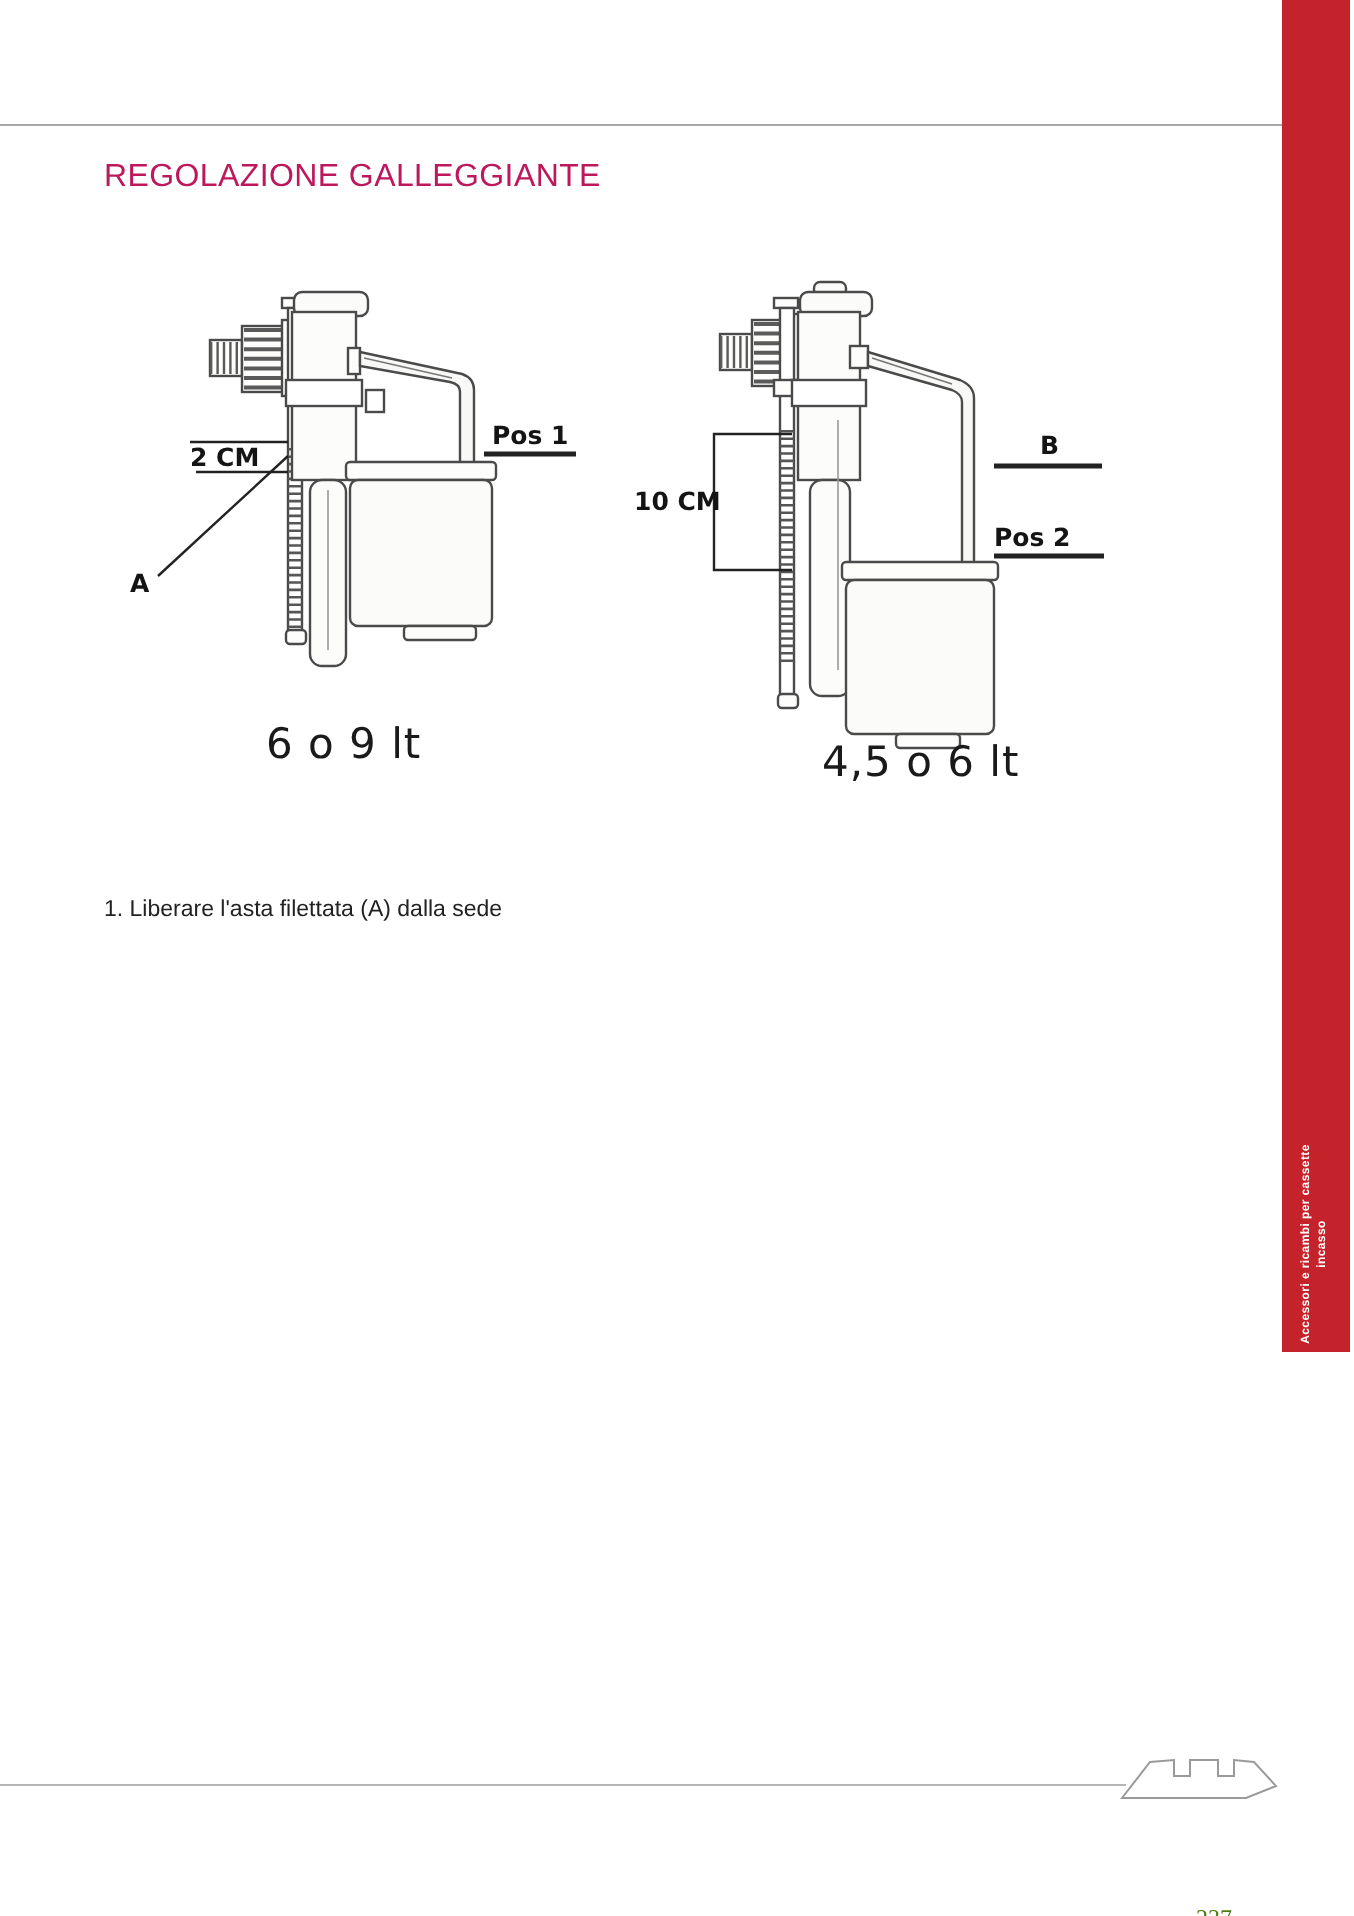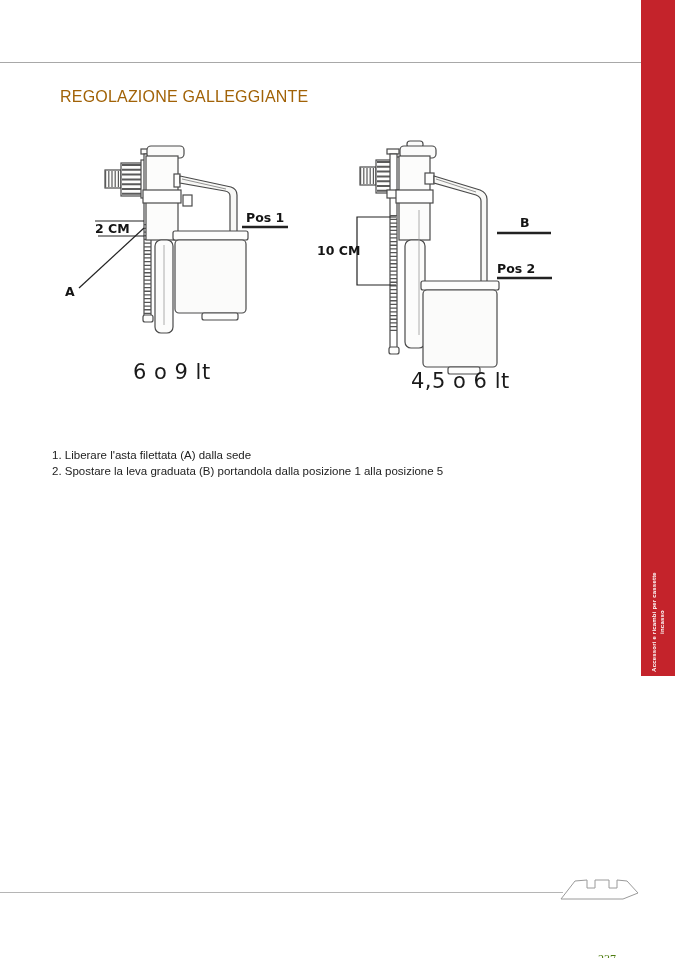--- a/index.html
+++ b/index.html
@@ -22,23 +22,23 @@
   .tab-text{
     position:absolute;left:658px;top:622px;width:170px;
     transform:translate(-50%,-50%) rotate(-90deg);
     text-align:center;
     color:#ffffff;
     font-size:6px;line-height:7.5px;font-weight:bold;
     letter-spacing:0.2px;
     white-space:nowrap;
   }
   .title{
-    position:absolute;left:52px;top:80px;margin:8px;
+    position:absolute;left:52px;top:80px;margin:0;
     font-size:16px;font-weight:normal;letter-spacing:0.2px;
-    color:#a16207;
+    color:#be185d;
   }
   .diag{position:absolute;}
   .diag-left{left:40px;top:135px;width:280px;height:255px;}
   .diag-right{left:300px;top:135px;width:280px;height:260px;}
   .dlabel{
     position:absolute;
     font-family:"DejaVu Sans","Liberation Sans",sans-serif;
     font-weight:bold;font-size:12.5px;color:#141414;
     white-space:nowrap;
   }
@@ -175,21 +175,20 @@
   <div class="dlabel lbl-pos1">Pos 1</div>
   <div class="caption cap-left">6 o 9 lt</div>
 
   <div class="dlabel lbl-10cm">10 CM</div>
   <div class="dlabel lbl-b">B</div>
   <div class="dlabel lbl-pos5">Pos 2</div>
   <div class="caption cap-right">4,5 o 6 lt</div>
 
   <div class="instructions">
     <div>1. Liberare l'asta filettata (A) dalla sede</div>
-    <div>2. Spostare la leva graduata (B) portandola dalla posizione 1 alla posizione 5</div>
   </div>
 
   <div class="bottom-rule"></div>
 
   <svg class="footer-icon" viewBox="0 0 80 28" xmlns="http://www.w3.org/2000/svg">
     <path d="M1,25 L15,7 L27,6 L27,14 L35,14 L35,6 L49,6 L49,14 L57,14 L57,6 L67,7 L78,19 L63,25 L13,25 Z" fill="none" stroke="#9a9a9a" stroke-width="1"></path>
   </svg>
 
   <div class="page-number">237</div>
 

